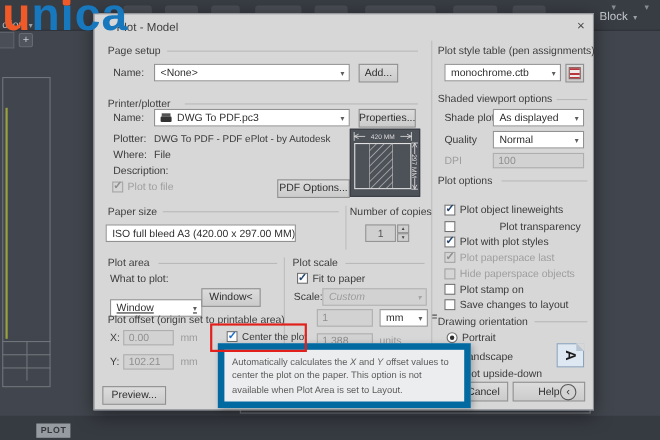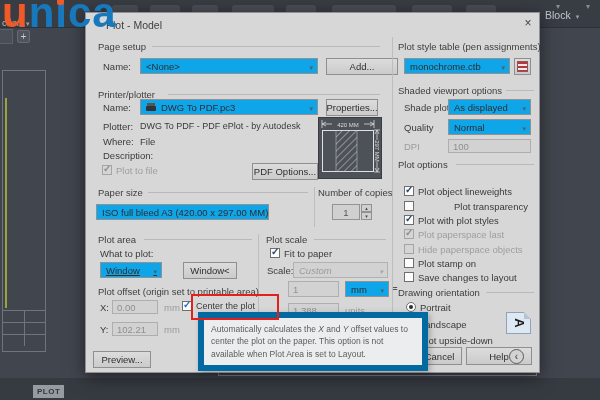--- a/index.html
+++ b/index.html
@@ -34,21 +34,21 @@
   .dlg { position:absolute; left:85px; top:12px; width:455px; height:361px; background:#d7d7d7; border:1px solid #8e9196; box-shadow:0 4px 16px rgba(0,0,0,.5); z-index:5; font-size:9.5px; color:#3a3a3a; }
   .dlg-title { position:absolute; left:20px; top:6px; font-size:10.5px; color:#3f3f3f; }
   .dlg-close { position:absolute; left:434px; top:3px; width:16px; height:15px; font-size:12px; color:#444; text-align:center; line-height:14px; }
 
   .ghead { position:absolute; font-size:9.5px; color:#3d3d3d; white-space:nowrap; z-index:2; }
   .gline { position:absolute; height:1px; background:#b9b9b9; }
   .vline { position:absolute; width:1px; background:#bdbdbd; }
   .lbl  { position:absolute; font-size:9.5px; color:#3a3a3a; white-space:nowrap; }
   .lbl.dis { color:#9c9c9c; }
   .lbl.sm { font-size:9px; }
-  .dd { position:absolute; height:16px; background:#0ea5e9; border:1px solid #919191; display:flex; align-items:center; justify-content:space-between; font-size:9.5px; color:#2e2e2e; padding:0 4px 0 5px; white-space:nowrap; overflow:hidden; }
+  .dd { position:absolute; height:16px; background:#ffffff; border:1px solid #919191; display:flex; align-items:center; justify-content:space-between; font-size:9.5px; color:#2e2e2e; padding:0 4px 0 5px; white-space:nowrap; overflow:hidden; }
   .dd .ch::after { content:"▾"; font-size:7px; color:#5d5d5d; margin-left:4px; }
   .dd.dis { color:#9c9c9c; border-color:#b2b2b2; background:#d2d2d2; }
   .dd.dis .ch::after { color:#a5a5a5; }
   .tb { position:absolute; height:14px; background:#d2d2d2; border:1px solid #aeaeae; font-size:9.5px; color:#8f8f8f; display:flex; align-items:center; padding:0 4px; }
   .btn { position:absolute; height:17px; background:linear-gradient(#dcdcdc,#cbcbcb); border:1px solid #8f8f8f; font-size:9.5px; color:#2e2e2e; display:flex; align-items:center; justify-content:center; white-space:nowrap; }
   .cbrow { position:absolute; display:flex; align-items:center; gap:4px; height:12px; }
   .cbrow .t { font-size:9.5px; color:#3a3a3a; white-space:nowrap; }
   .cbrow.dis .t { color:#9e9e9e; }
   .cb { width:10px; height:10px; background:#fdfdfd; border:1px solid #6f6f6f; position:relative; flex:none; }
   .cb.on::after { content:"✓"; position:absolute; left:0; top:-3px; font-size:10px; font-weight:bold; color:#23456e; }
@@ -121,21 +121,21 @@
     <div class="dlg-title">Plot - Model</div>
     <div class="dlg-close">×</div>
 
     <div class="ghead" style="left:12px;top:28px;">Page setup</div>
     <div class="gline" style="left:66px;top:33px;width:228px;"></div>
     <div class="lbl" style="left:17px;top:48px;">Name:</div>
     <div class="dd" style="left:54px;top:45px;width:178px;">
       <span>&lt;None&gt;</span>
       <span class="ch"></span>
     </div>
-    <div class="btn" style="left:240px;top:45px;width:72px;">Add...</div>
+    <div class="btn" style="left:240px;top:45px;width:36px;">Add...</div>
 
     <div class="ghead" style="left:12px;top:76px;">Printer/plotter</div>
     <div class="gline" style="left:82px;top:81px;width:212px;"></div>
     <div class="lbl" style="left:17px;top:89px;">Name:</div>
     <div class="dd" style="left:54px;top:86px;width:178px;">
       <span style="display:flex;align-items:center;">
           <span class="pic"></span>
           <span>DWG To PDF.pc3</span>
         </span>
       <span class="ch"></span>
@@ -189,21 +189,21 @@
     <div class="copies-field" style="left:246px;top:191px;width:28px;">1</div>
     <div class="spin" style="left:275px;top:191px;">
       <div>▴</div>
       <div>▾</div>
     </div>
 
     <div class="ghead" style="left:12px;top:221px;">Plot area</div>
     <div class="gline" style="left:58px;top:226px;width:108px;"></div>
     <div class="vline" style="left:172px;top:221px;height:112px;"></div>
     <div class="lbl" style="left:14px;top:235px;">What to plot:</div>
-    <div class="dd" style="left:14px;top:249px;width:62px;text-decoration:underline;">
+    <div class="dd" style="left:14px;top:259px;width:84px;text-decoration:underline;">
       <span>Window</span>
       <span class="ch"></span>
     </div>
     <div class="btn" style="left:97px;top:249px;width:54px;">Window&lt;</div>
 
     <div class="ghead" style="left:180px;top:221px;">Plot scale</div>
     <div class="gline" style="left:228px;top:226px;width:72px;"></div>
     <div class="cbrow" style="left:184px;top:234px;">
       <span class="cb on"></span>
       <span class="t">Fit to paper</span>
@@ -222,21 +222,21 @@
     <div class="tb" style="left:202px;top:290px;width:51px;">1.388</div>
     <div class="lbl dis" style="left:259px;top:292px;">units</div>
 
     <div class="ghead" style="left:12px;top:273px;">Plot offset (origin set to printable area)</div>
     <div class="lbl" style="left:14px;top:289px;">X:</div>
     <div class="tb" style="left:26px;top:287px;width:46px;">0.00</div>
     <div class="lbl dis" style="left:78px;top:289px;">mm</div>
     <div class="lbl" style="left:14px;top:311px;">Y:</div>
     <div class="tb" style="left:26px;top:309px;width:46px;">102.21</div>
     <div class="lbl dis" style="left:78px;top:311px;">mm</div>
-    <div class="cbrow" style="left:96px;top:287px;">
+    <div class="cbrow" style="left:120px;top:287px;">
       <span class="cb blue on"></span>
       <span class="t" style="font-size:9px;">Center the plot</span>
     </div>
     <div class="redbox"></div>
 
     <div class="btn" style="left:7px;top:338px;width:58px;">Preview...</div>
 
     <div class="vline" style="left:306px;top:24px;height:328px;"></div>
 
     <div class="ghead" style="left:312px;top:28px;">Plot style table (pen assignments)</div>

